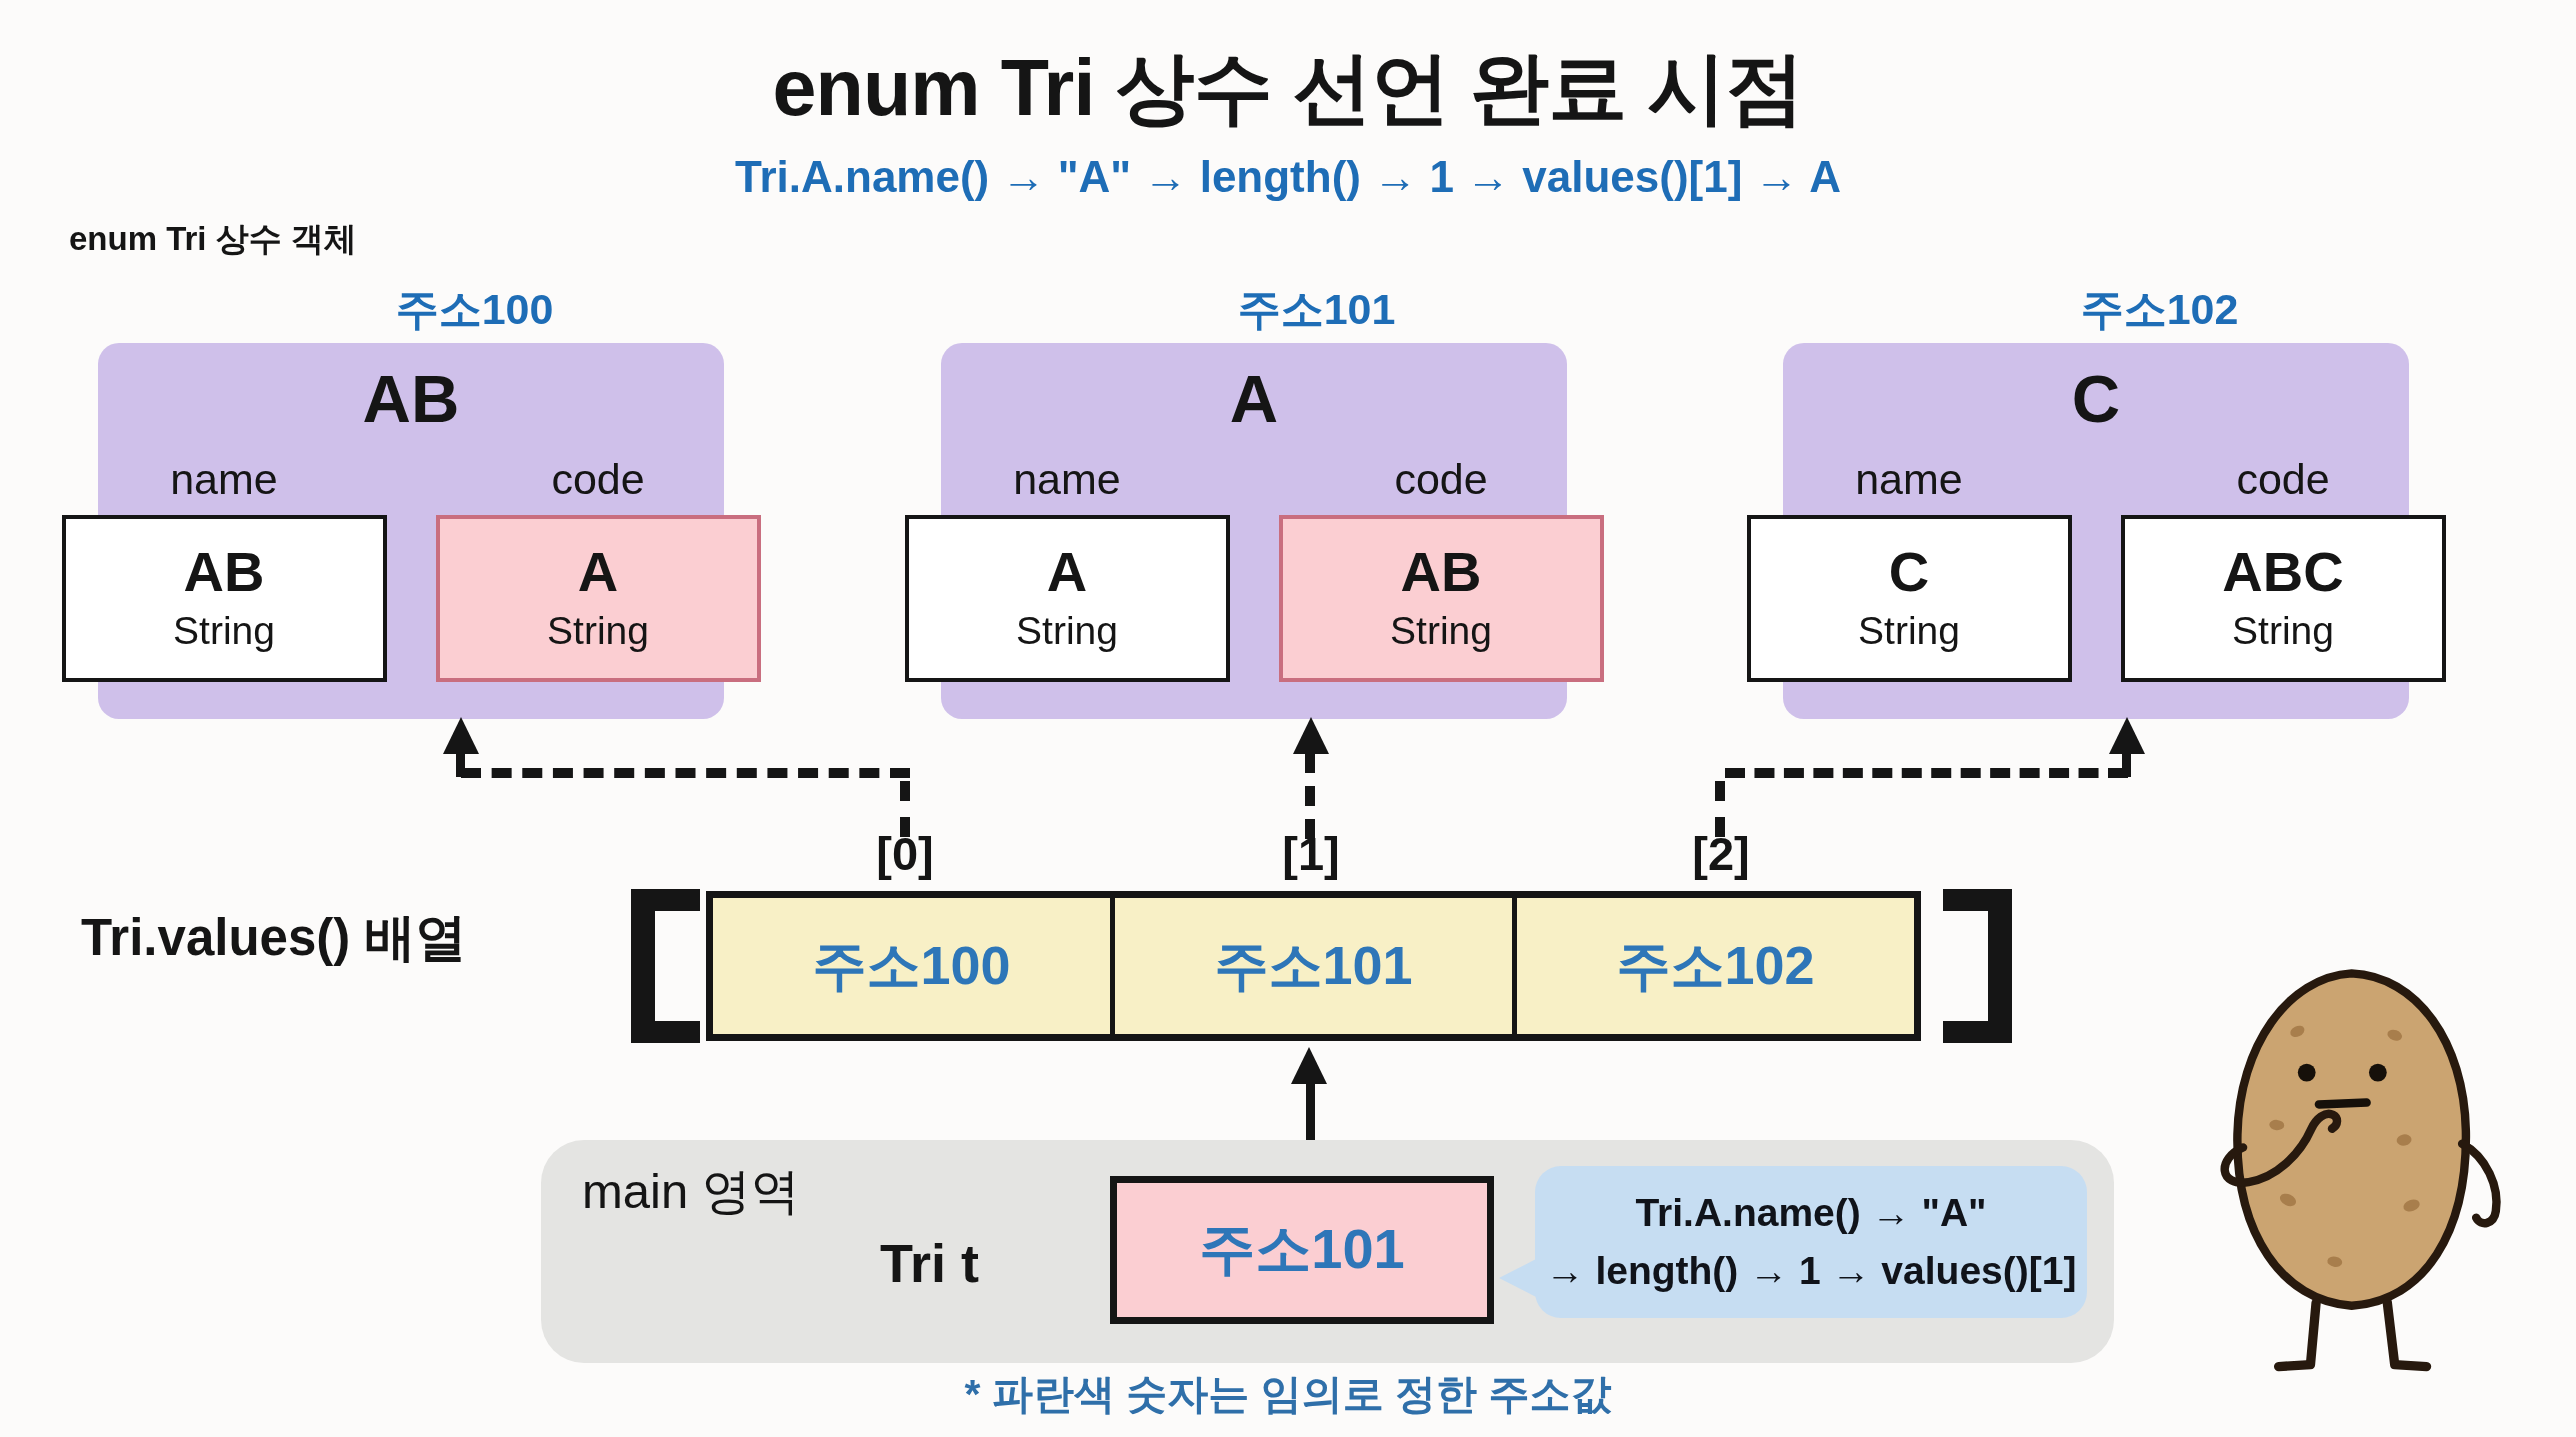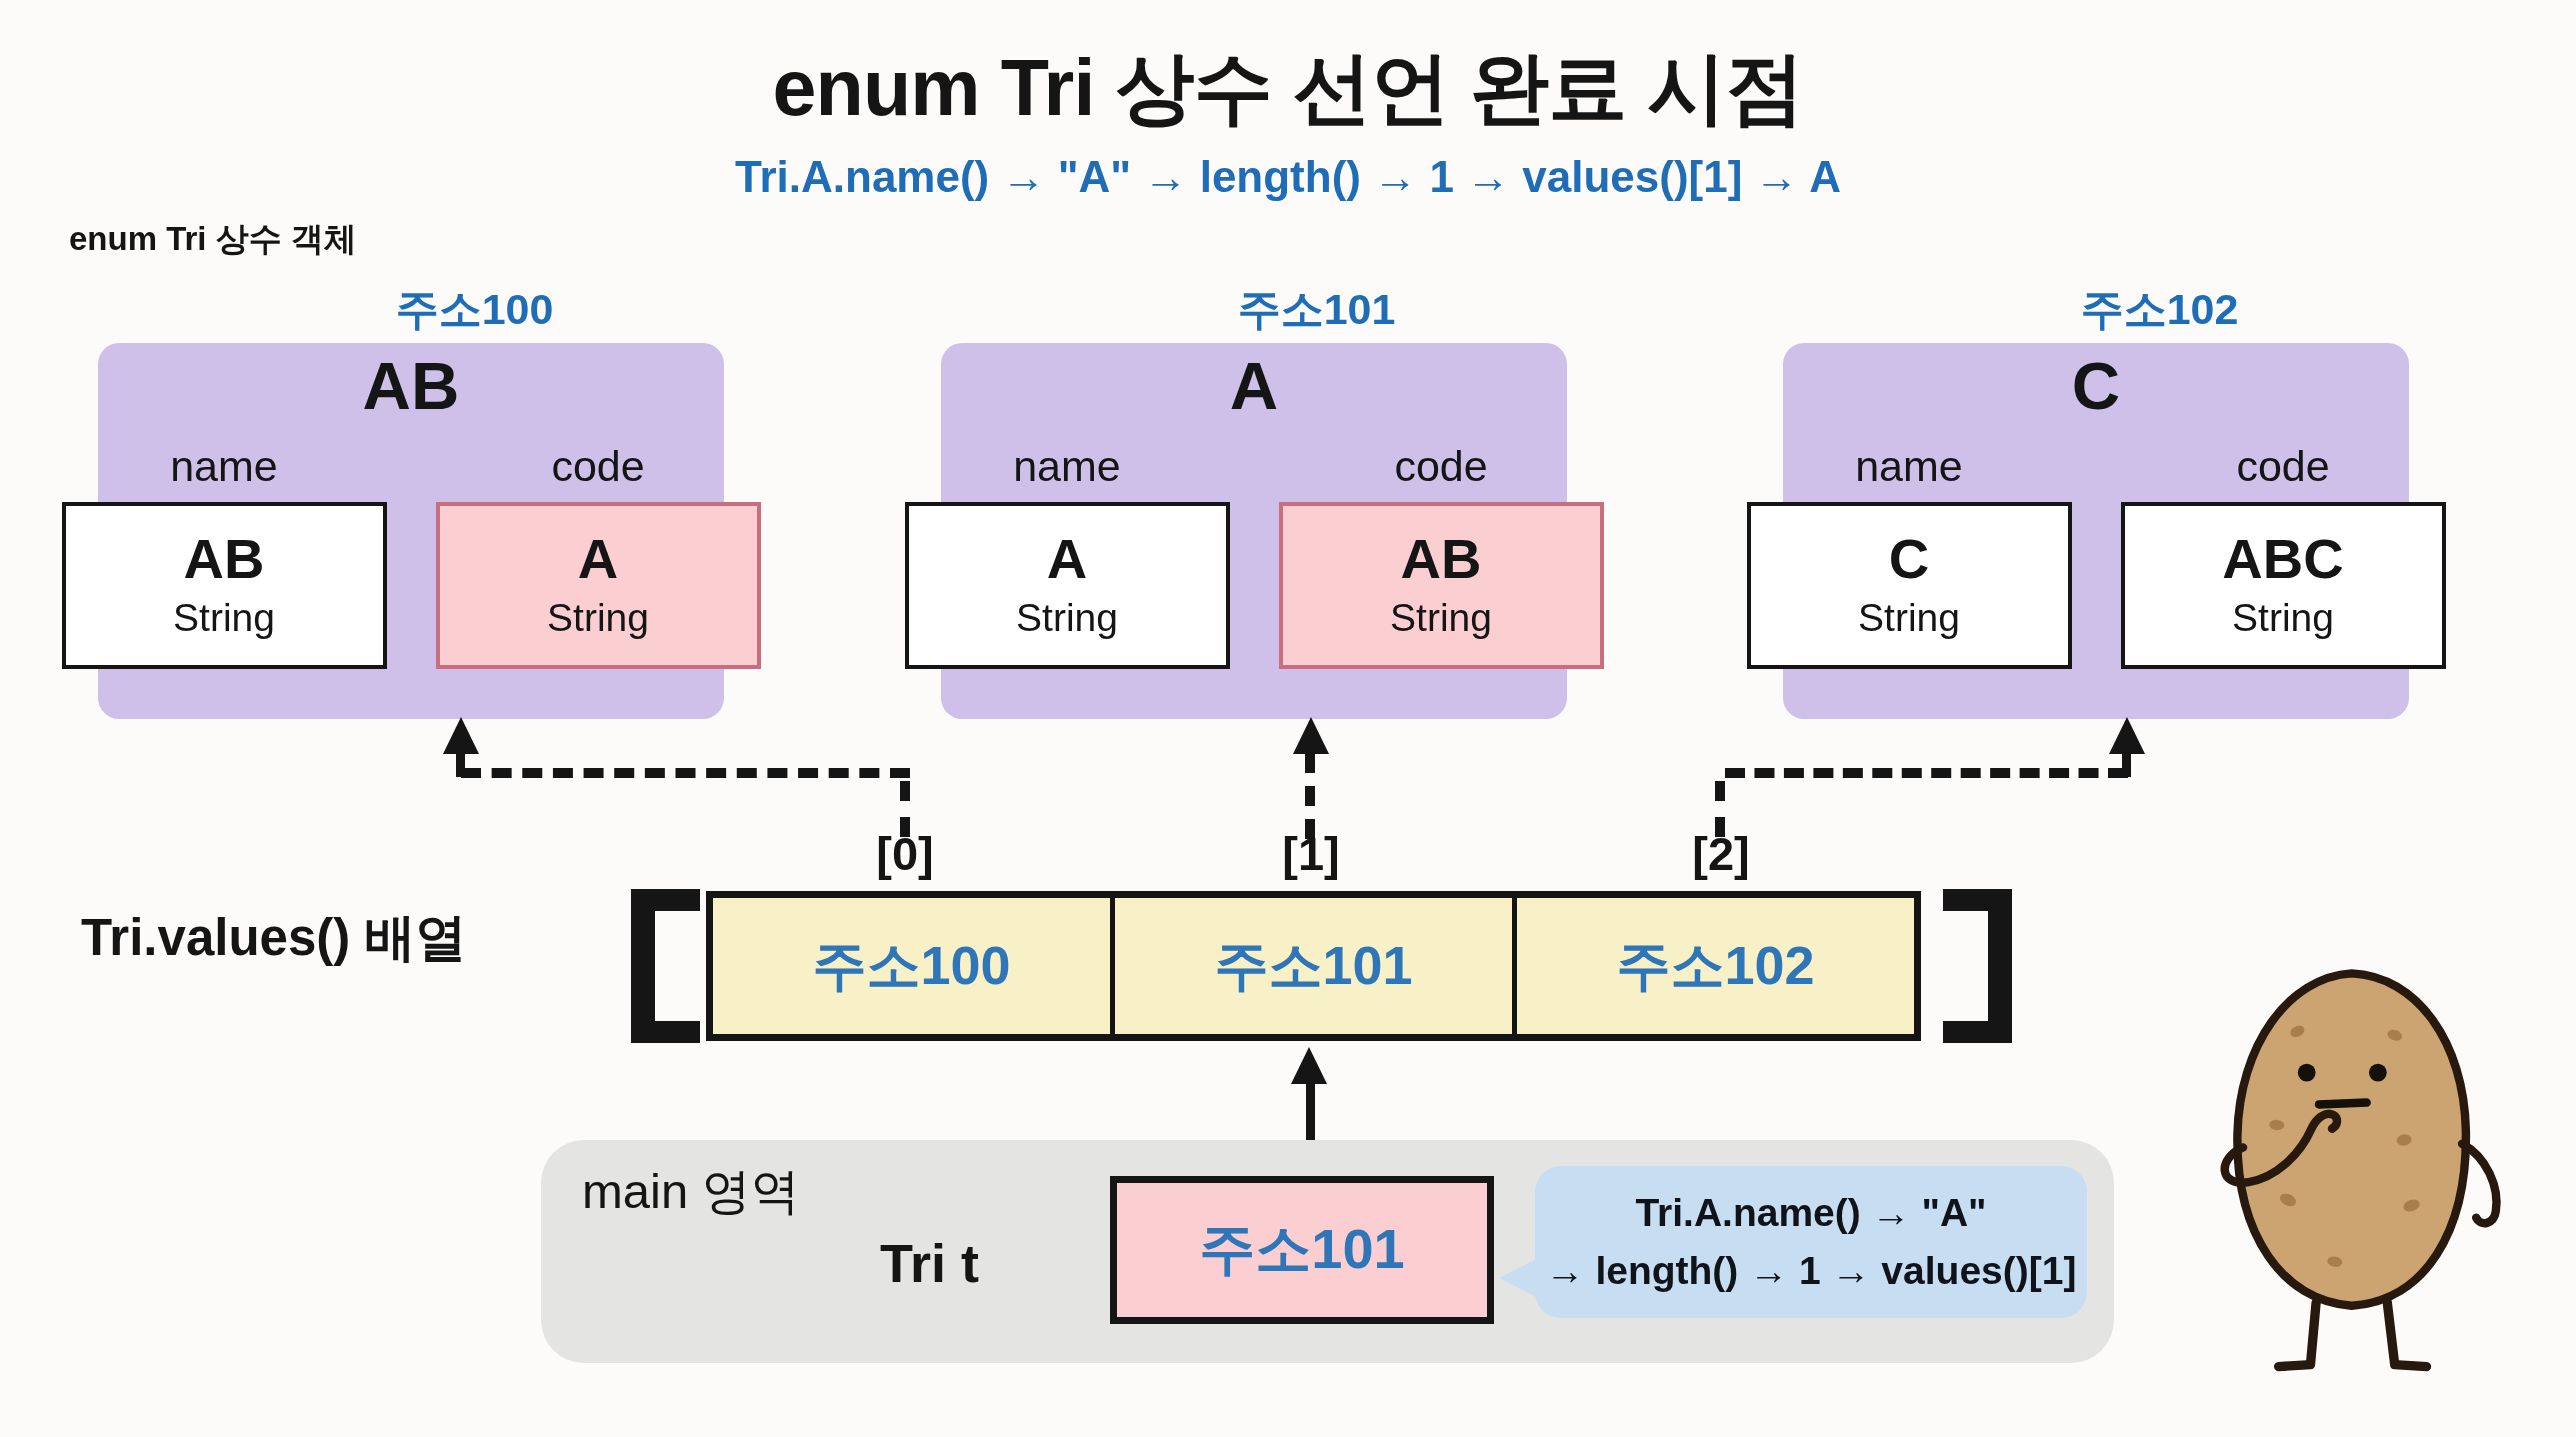--- a/index.html
+++ b/index.html
@@ -11,21 +11,21 @@
   .abs{position:absolute;}
   .ctr{text-align:center;}
 
   .title{left:0;top:36px;width:2576px;font-size:79px;font-weight:800;letter-spacing:-0.9px;}
   .subtitle{left:0;top:152px;width:2576px;font-size:44px;font-weight:700;color:#1e6db6;}
   .sec-label{left:69px;top:217px;font-size:33px;font-weight:800;}
 
   .addr-label{top:281px;width:393px;font-size:43px;font-weight:800;color:#1e6db6;}
 
   .obj{top:343px;width:626px;height:376px;background:#cfc0ea;border-radius:21px;
-       display:flex;flex-direction:column;align-items:center;padding-top:8px;box-sizing:border-box;}
+       display:flex;flex-direction:column;align-items:center;padding-top:21px;box-sizing:border-box;}
   .obj-title{font-size:67px;font-weight:800;line-height:1.05;margin-bottom:20.6px;}
   .fields{display:flex;gap:49px;justify-content:center;}
   .field{width:325px;display:flex;flex-direction:column;align-items:center;}
   .f-label{font-size:43px;margin-bottom:11.2px;}
   .f-box{width:100%;height:167px;box-sizing:border-box;background:#ffffff;border:4.7px solid #151515;
          display:flex;flex-direction:column;align-items:center;justify-content:center;}
   .f-box.pink{background:#fbced2;border-color:#c96e7f;}
   .f-val{font-size:56px;font-weight:800;line-height:1;}
   .f-type{font-size:39px;margin-top:9.4px;}
 
@@ -165,20 +165,21 @@
   <div class="abs main-box"></div>
   <div class="abs main-label">main 영역</div>
   <div class="abs var-label">Tri t</div>
   <div class="abs ptr-box">주소101</div>
   <div class="abs bubble-tail"></div>
   <div class="abs bubble">
     <div class="bubble-line">Tri.A.name() → "A"</div>
     <div class="bubble-line">→ length() → 1 → values()[1]</div>
   </div>
 
+  <div class="abs footnote ctr">* 파란색 숫자는 임의로 정한 주소값</div>
 
   <svg class="abs" style="left:2211px;top:964px" width="315" height="440" viewBox="0 0 336 470">
     <path d="M150,10 C 82,14 30,88 28,182 C 26,288 76,360 150,365 C 228,360 274,286 272,178 C 270,84 220,13 150,10 Z" fill="#cba471" stroke="#27190e" stroke-width="9"></path>
     <ellipse cx="92" cy="72" rx="8" ry="5.5" fill="#a87e4c" transform="rotate(-25 92 72)"></ellipse>
     <ellipse cx="196" cy="76" rx="8" ry="5.5" fill="#a87e4c" transform="rotate(20 196 76)"></ellipse>
     <ellipse cx="70" cy="172" rx="8" ry="5.5" fill="#a87e4c" transform="rotate(5 70 172)"></ellipse>
     <ellipse cx="206" cy="188" rx="8" ry="6" fill="#a87e4c" transform="rotate(-10 206 188)"></ellipse>
     <ellipse cx="82" cy="252" rx="9" ry="6" fill="#a87e4c" transform="rotate(25 82 252)"></ellipse>
     <ellipse cx="214" cy="258" rx="9" ry="6" fill="#a87e4c" transform="rotate(-20 214 258)"></ellipse>
     <ellipse cx="132" cy="318" rx="8" ry="5.5" fill="#a87e4c" transform="rotate(10 132 318)"></ellipse>

